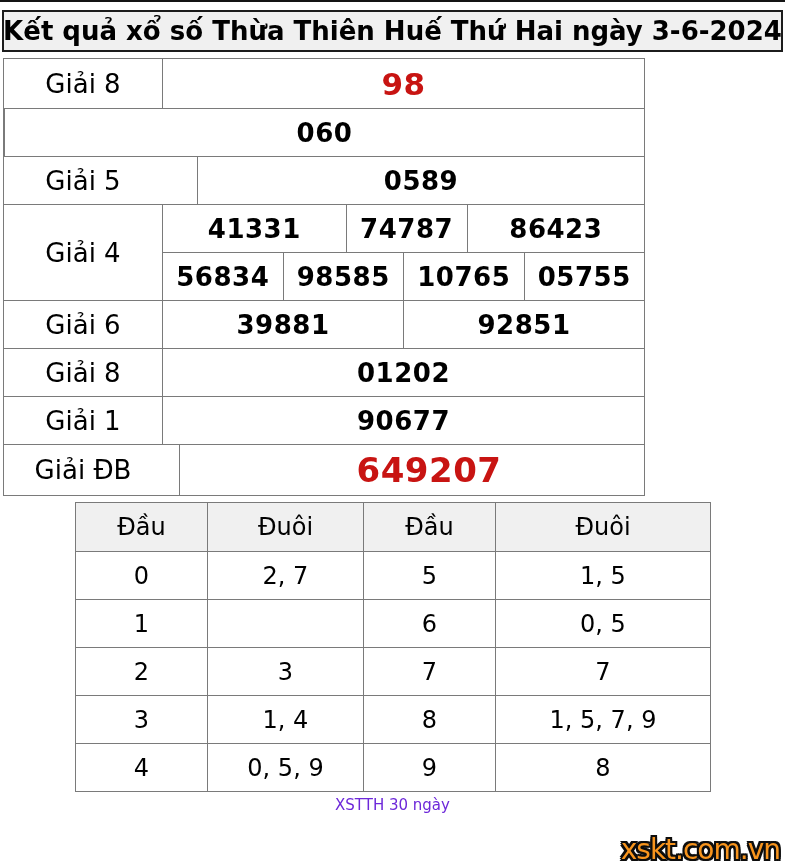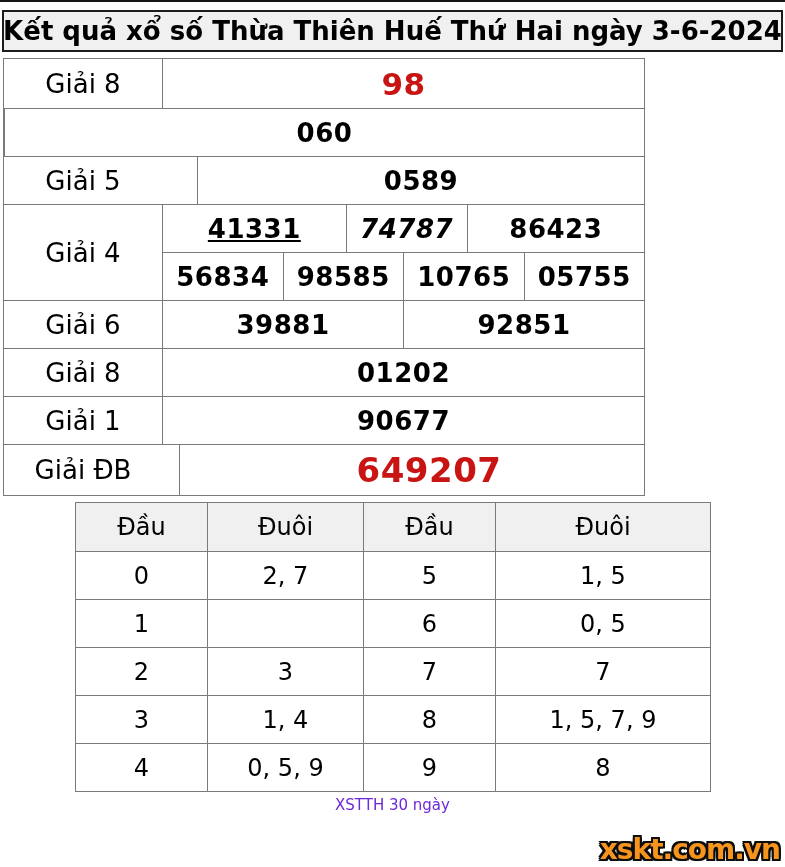--- a/index.html
+++ b/index.html
@@ -49,21 +49,21 @@
   }
   .headtail th{ background:var(--headbg); height:49px; }
   .headtail td{ height:48px; }
   
   .note{
     width:635px; margin:4px 0 0 75px; text-align:center;
     font-size:15px; color:#6d28d9;
   }
   .logo{
     position:absolute; right:5px; bottom:1px;
-    font-size:28px; font-weight:bold; color:var(--logo); letter-spacing:-1px;
+    font-size:28px; font-weight:normal; color:var(--logo); letter-spacing:-1px;
     text-shadow:
       -2px -2px 0 #0d0d0d, 2px -2px 0 #0d0d0d, -2px 2px 0 #0d0d0d, 2px 2px 0 #0d0d0d,
       0 -2px 0 #0d0d0d, 0 2px 0 #0d0d0d, -2px 0 0 #0d0d0d, 2px 0 0 #0d0d0d;
   }
 </style>
 </head>
 <body>
 
 <div class="title-bar">
   <span>Kết quả xổ số Thừa Thiên Huế Thứ Hai ngày 3-6-2024</span>
@@ -90,22 +90,22 @@
       <div class="prize-cells">
         <div class="prize-subrow">
           <div class="prize-cell" style="flex: 1 1 0px; margin-left: 35px;">0589</div>
         </div>
       </div>
     </div>
     <div class="prize-row r96">
       <div class="prize-label">Giải 4</div>
       <div class="prize-cells">
         <div class="prize-subrow">
-          <div class="prize-cell" style="flex: 236 1 0px; text-decoration: underline;">41331</div>
-          <div class="prize-cell" style="flex: 155 1 0px; font-style: italic;">74787</div>
+          <div class="prize-cell" style="flex: 236 1 0px;">41331</div>
+          <div class="prize-cell" style="flex: 155 1 0px;">74787</div>
           <div class="prize-cell" style="flex: 228 1 0px;">86423</div>
         </div>
         <div class="prize-subrow">
           <div class="prize-cell" style="flex: 1 1 0px;">56834</div>
           <div class="prize-cell" style="flex: 1 1 0px;">98585</div>
           <div class="prize-cell" style="flex: 1 1 0px;">10765</div>
           <div class="prize-cell" style="flex: 1 1 0px;">05755</div>
         </div>
       </div>
     </div>

